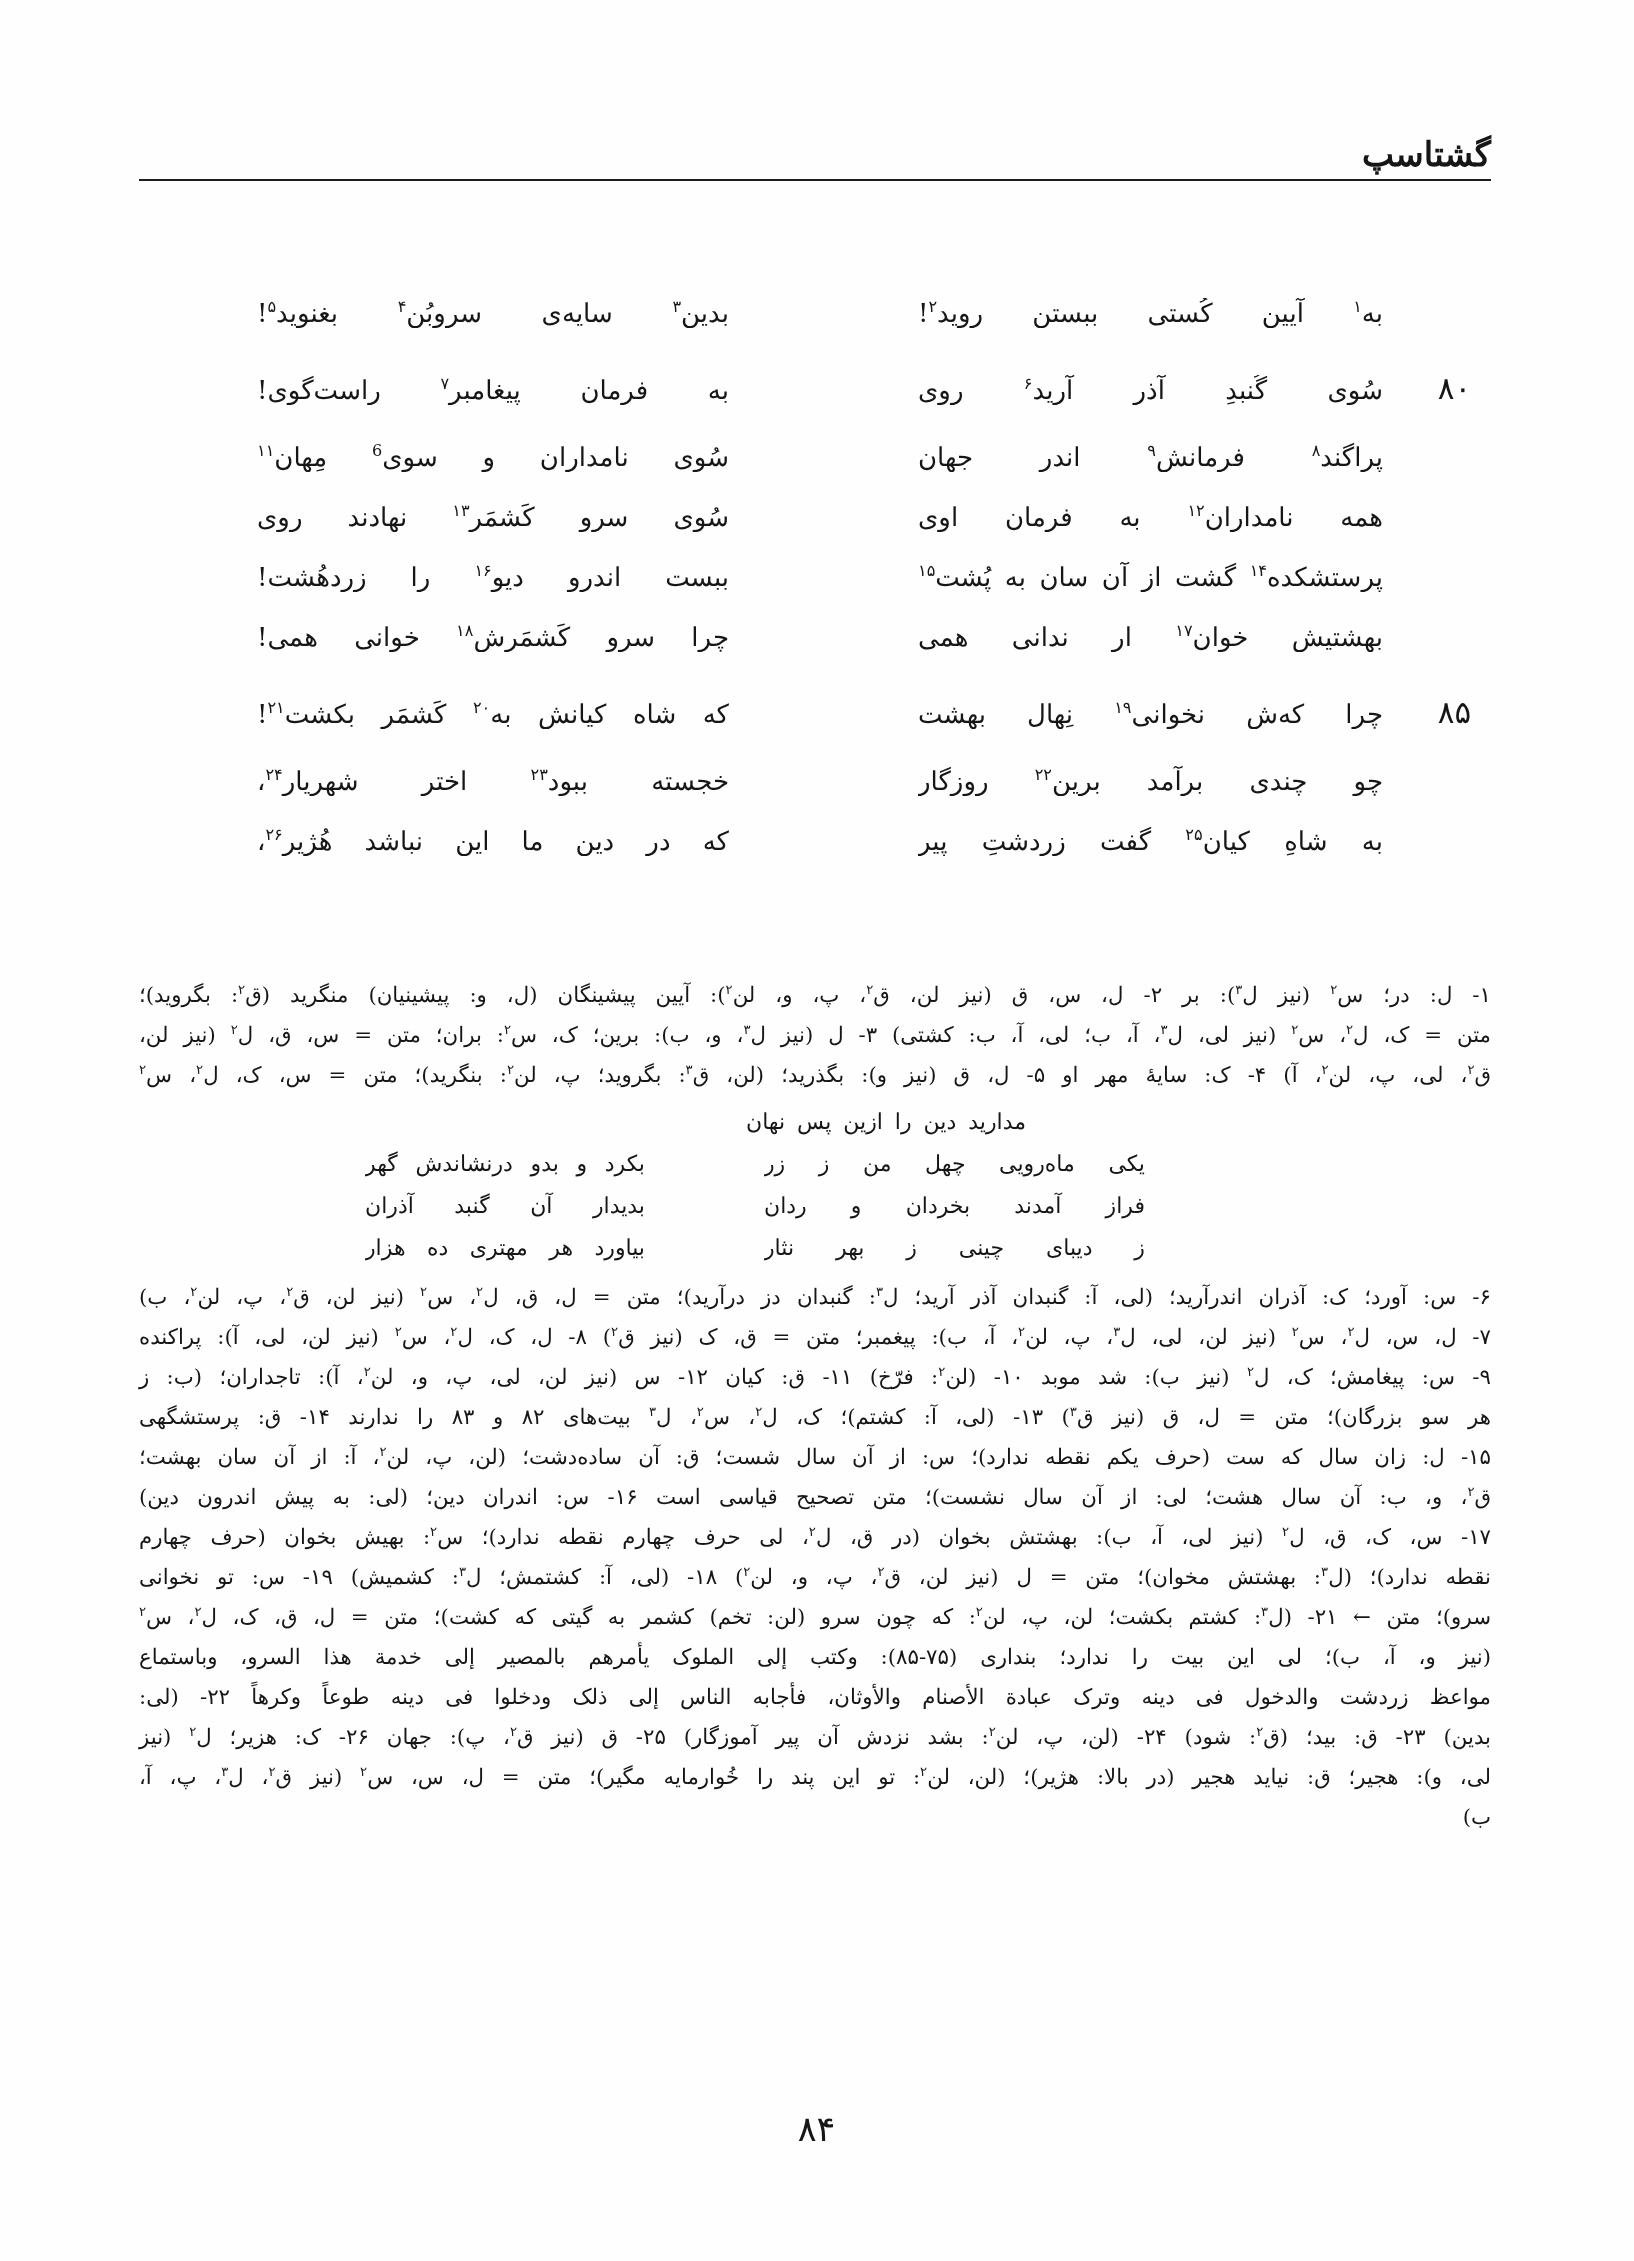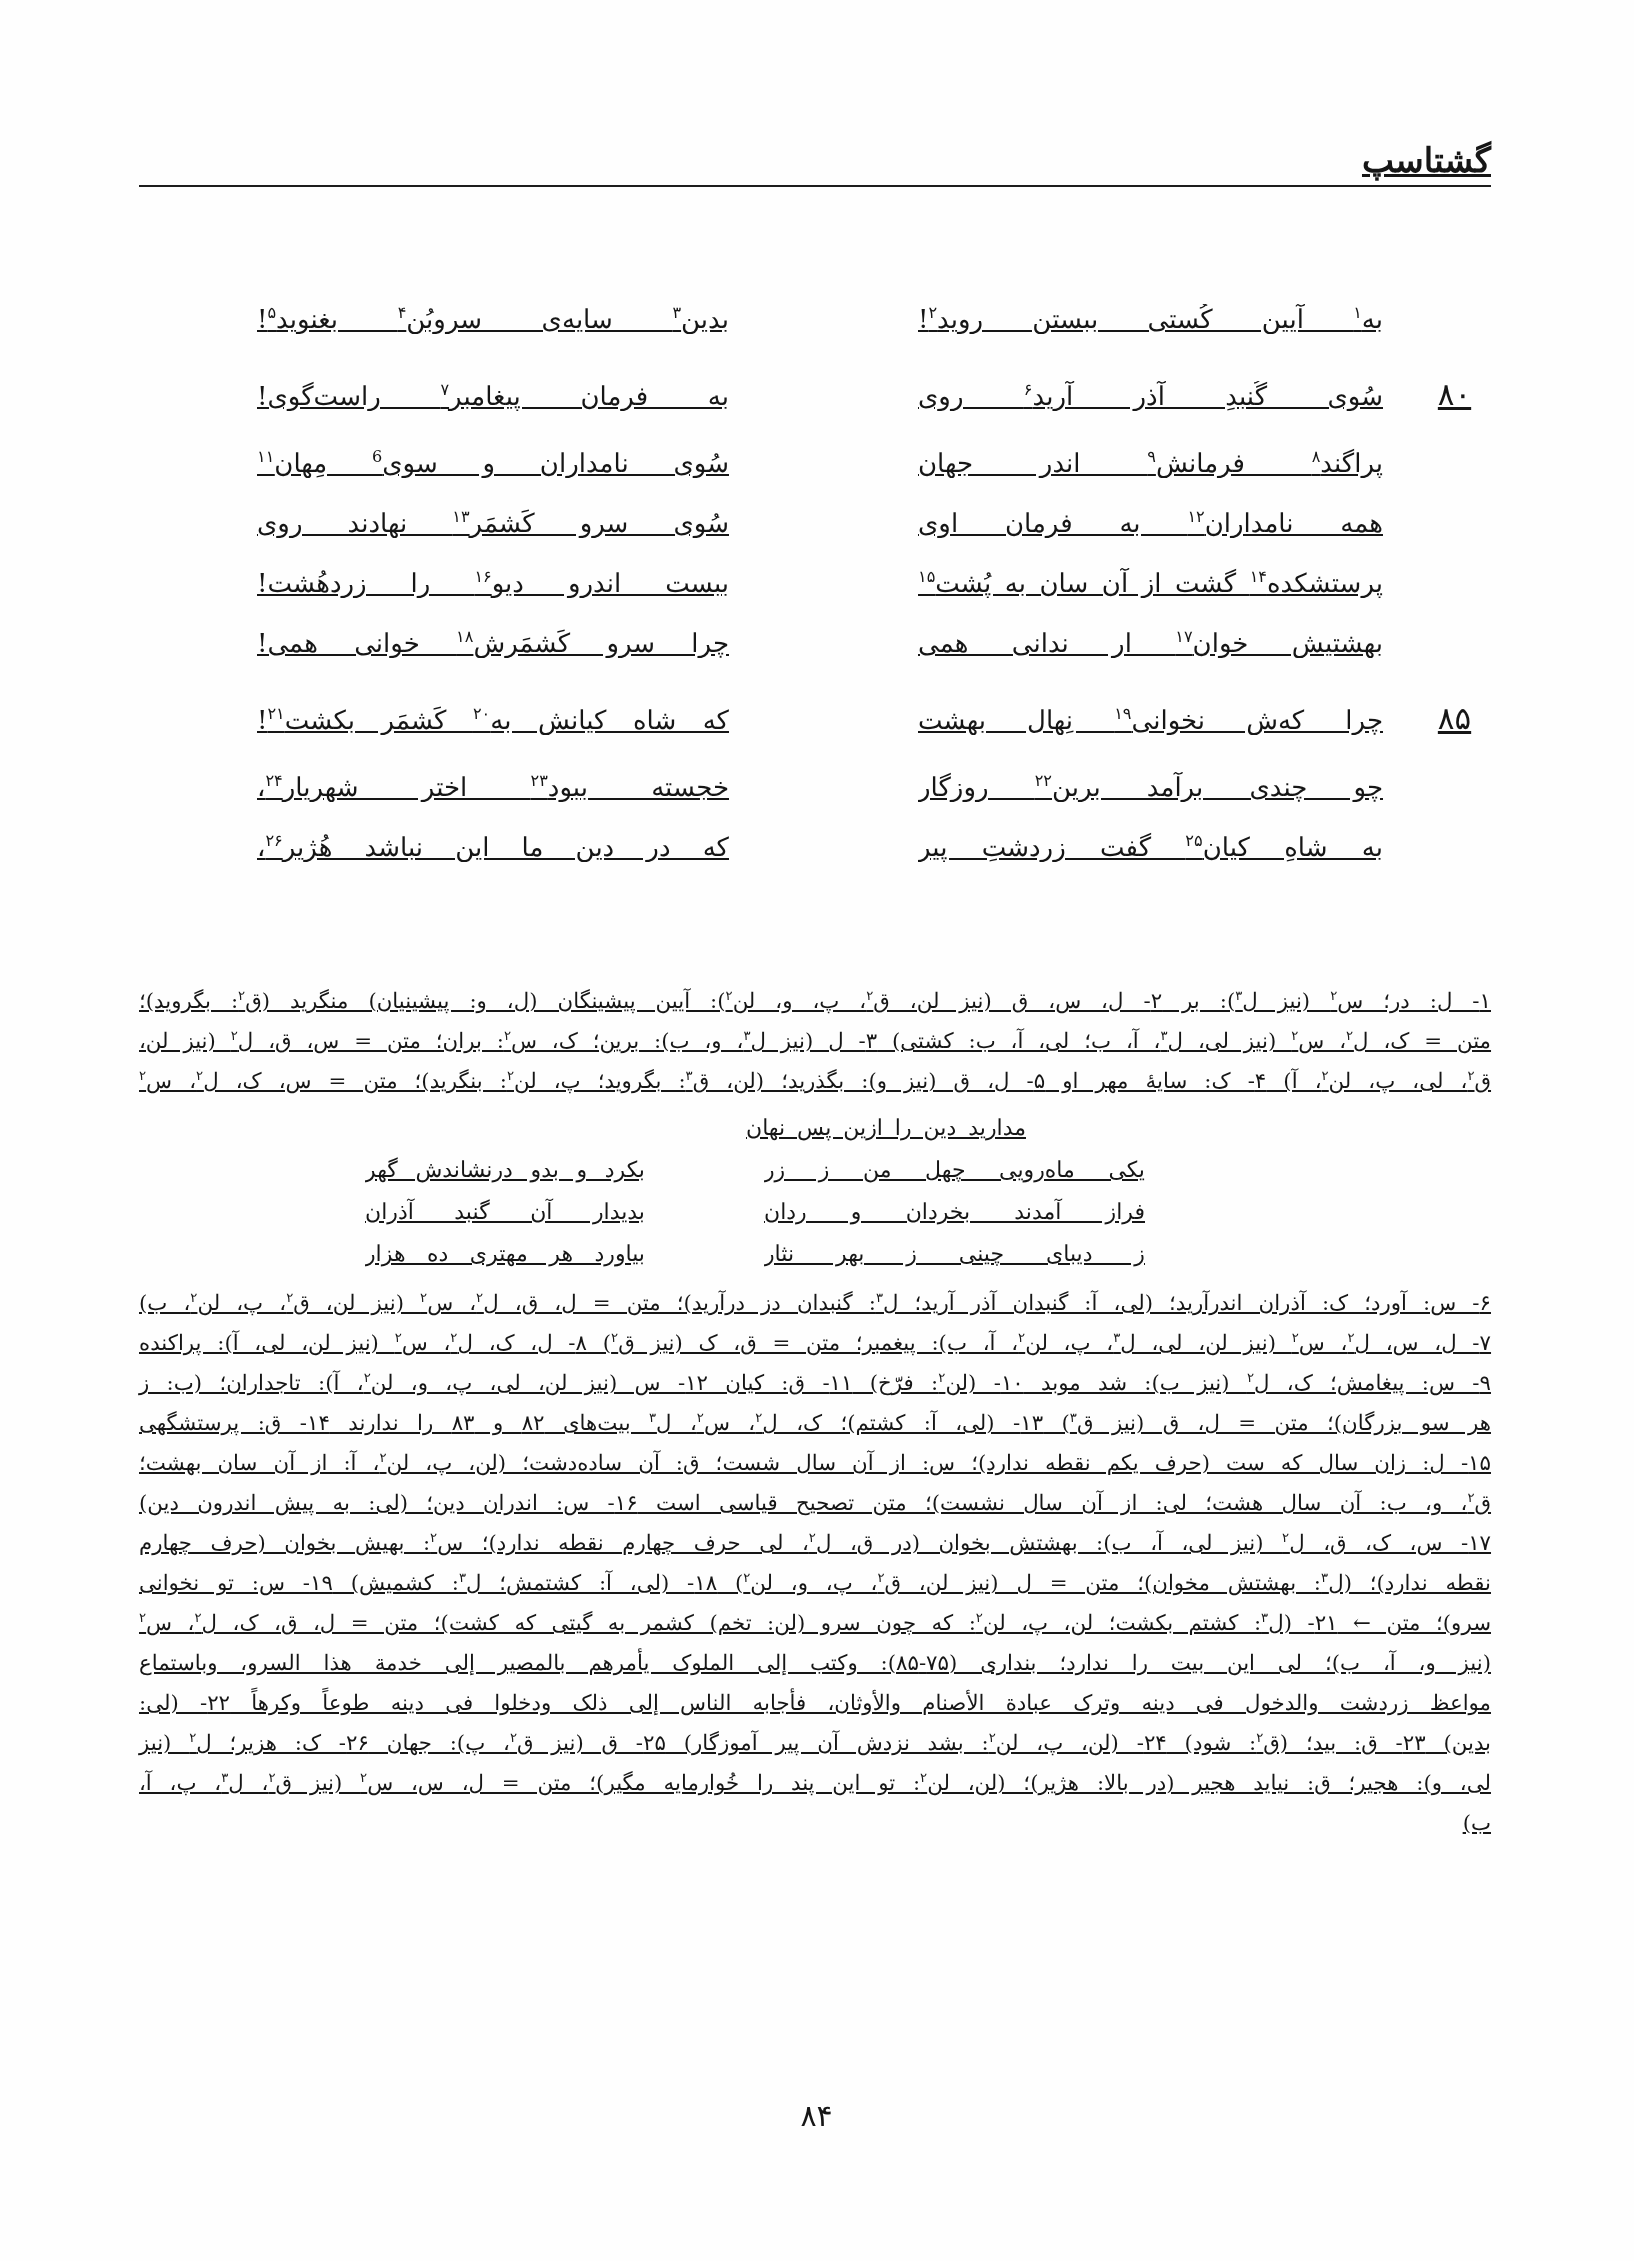--- a/index.html
+++ b/index.html
@@ -2,39 +2,39 @@
 <html lang="fa" dir="rtl" style="font-size:11.2px"><head>
 <meta charset="utf-8">
 <title>گشتاسپ</title>
 <style>
   html,body{margin:0;padding:0;background:#d9d9d9;}
   .page{
     width:1635px;height:2261px;margin:0 auto;background:#fefefe;color:#161616;
     direction:rtl;position:relative;overflow:hidden;
     font-family:"DejaVu Serif", serif;
   }
-  .content{padding:16px 143px 0 140px;text-decoration:underline;}
+  .content{padding:10px 143px 0 140px;}
   .running-head{padding-top:124px;font-size:34px;font-weight:bold;text-align:right;line-height:1.2;}
   .head-rule{border-bottom:2.8px solid #1d1d1d;margin-top:4.2px;}
   .poem{margin-top:117px;}
   .stanza{margin-bottom:24px;}
   .couplet{display:flex;align-items:baseline;height:60px;font-size:26px;white-space:nowrap;}
   .vnum{flex:0 0 73px;text-align:center;font-size:31px;margin-top:12px;}
   .hemi{text-align:justify;text-align-last:justify;overflow:hidden;}
   .hemi-r{flex:0 0 465px;margin-right:35px;}
   .hemi-l{flex:0 0 472px;margin-right:189px;}
   sup.fm{font-size:0.62em;line-height:0;vertical-align:super;}
   .apparatus{margin-top:89px;font-size:21.3px;line-height:40px;}
   .app-line{text-align:justify;text-align-last:justify;}
   .app-line.end{text-align-last:right;}
   .app-verses{margin:7px 0;}
   .app-verse-row{display:flex;align-items:baseline;height:42px;padding-right:346px;font-size:22px;white-space:nowrap;}
   .av-r{flex:0 0 381px;text-align:justify;text-align-last:justify;overflow:hidden;}
   .av-l{flex:0 0 280px;margin-right:119px;text-align:justify;text-align-last:justify;overflow:hidden;}
-  .page-num{position:absolute;bottom:128px;left:0;right:0;text-align:center;font-size:30px;letter-spacing:2.8px;}
+  .page-num{position:absolute;bottom:112px;left:0;right:0;text-align:center;font-size:35px;letter-spacing:2.8px;}
 </style>
 </head>
 <body>
 
 <div class="page">
   <div class="content">
     <header>
       <div class="running-head">گشتاسپ</div>
       <div class="head-rule"></div>
     </header>

